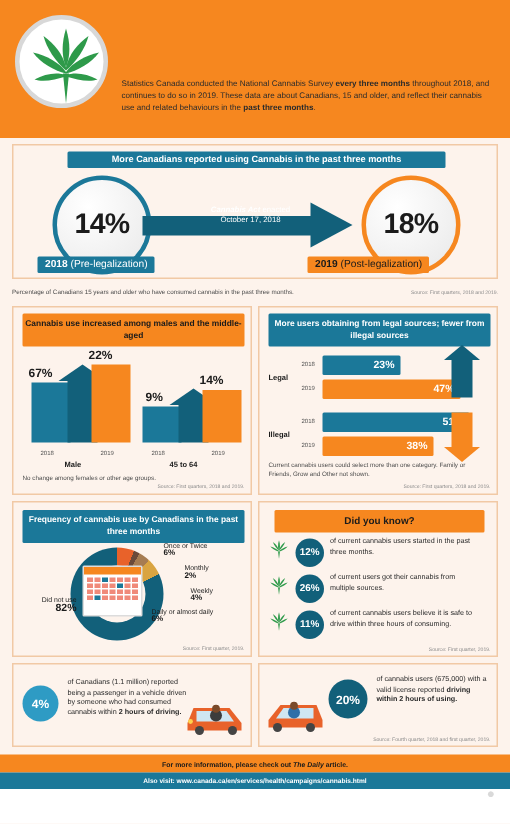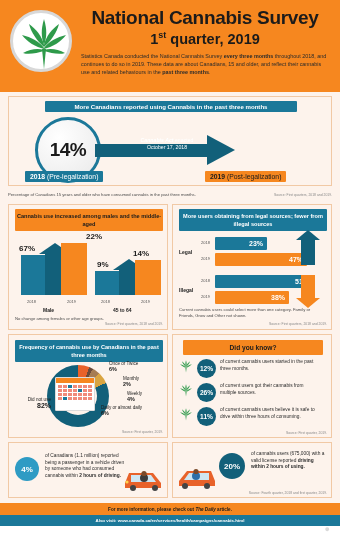--- a/index.html
+++ b/index.html
@@ -145,24 +145,20 @@
           <path d="M27 4 C24 14 24 22 27 30 C30 22 30 14 27 4 Z"></path>
           <path d="M27 32 C20 26 14 17 12 9 C19 14 25 21 27 30 Z"></path>
           <path d="M27 32 C34 26 40 17 42 9 C35 14 29 21 27 30 Z"></path>
           <path d="M27 34 C19 32 10 27 5 20 C14 22 23 27 27 33 Z"></path>
           <path d="M27 34 C35 32 44 27 49 20 C40 22 31 27 27 33 Z"></path>
           <path d="M27 36 C20 38 12 40 6 38 C13 34 21 33 27 35 Z"></path>
           <path d="M27 36 C34 38 42 40 48 38 C41 34 33 33 27 35 Z"></path>
         </g>
       </svg>
     </div>
-    <div class="h-title">National Cannabis Survey</div>
-    <div class="h-sub">
-      <span>1</span><sup>st</sup><span> quarter, 2019</span>
-    </div>
     <div class="h-blurb">
       <span>Statistics Canada conducted the National Cannabis Survey </span><b>every three months</b><span> throughout 2018, and continues to do so in 2019. These data are about Canadians, 15 and older, and reflect their cannabis use and related behaviours in the </span><b>past three months</b><span>.</span>
     </div>
   </div>
 
   <div class="band s1">
     <div class="cap cap-blue">More Canadians reported using Cannabis in the past three months</div>
 
     <div class="circleL">
       <span class="pctbig">14%</span>
@@ -170,20 +166,23 @@
 
     <div class="arrow-wrap">
       <div class="arrow-shaft"></div>
       <div class="arrow-head"></div>
     </div>
     <div class="act-txt">
       <i>Cannabis Act</i><span> enacted</span><br>
       <span>October 17, 2018</span>
     </div>
 
+    <div class="circleR">
+      <span class="pctbig">18%</span>
+    </div>
 
     <div class="lbl2018">
       <b>2018</b>
       <span>(Pre-legalization)</span>
     </div>
     <div class="lbl2019">
       <b>2019</b>
       <span>(Post-legalization)</span>
     </div>
   </div>
@@ -193,21 +192,21 @@
   <div class="band p2a">
     <div class="cap cap-orange">Cannabis use increased among males and the middle-aged</div>
 
     <div class="bars">
 
       <div class="grp" style="left:6px;width:66px;height:66px;">
         <div class="bar blue" style="left:0;height:40px;"></div>
         <div class="uparrow" style="left:24px;height:42px;"></div>
         <div class="bar orange" style="left:40px;height:52px;"></div>
         <div class="bpct" style="left:-2px;bottom:42px;">67%</div>
-        <div class="bpct" style="left:38px;bottom:54px;margin-left:27px;">22%</div>
+        <div class="bpct" style="left:38px;bottom:54px;">22%</div>
         <div class="byr" style="left:6px;bottom:-9px;">2018</div>
         <div class="byr" style="left:46px;bottom:-9px;">2019</div>
         <div class="bgrp" style="left:22px;bottom:-18px;">Male</div>
       </div>
 
       <div class="grp" style="left:80px;width:66px;height:66px;">
         <div class="bar blue" style="left:0;height:24px;"></div>
         <div class="uparrow" style="left:24px;height:26px;"></div>
         <div class="bar orange" style="left:40px;height:35px;"></div>
         <div class="bpct" style="left:2px;bottom:26px;">9%</div>

